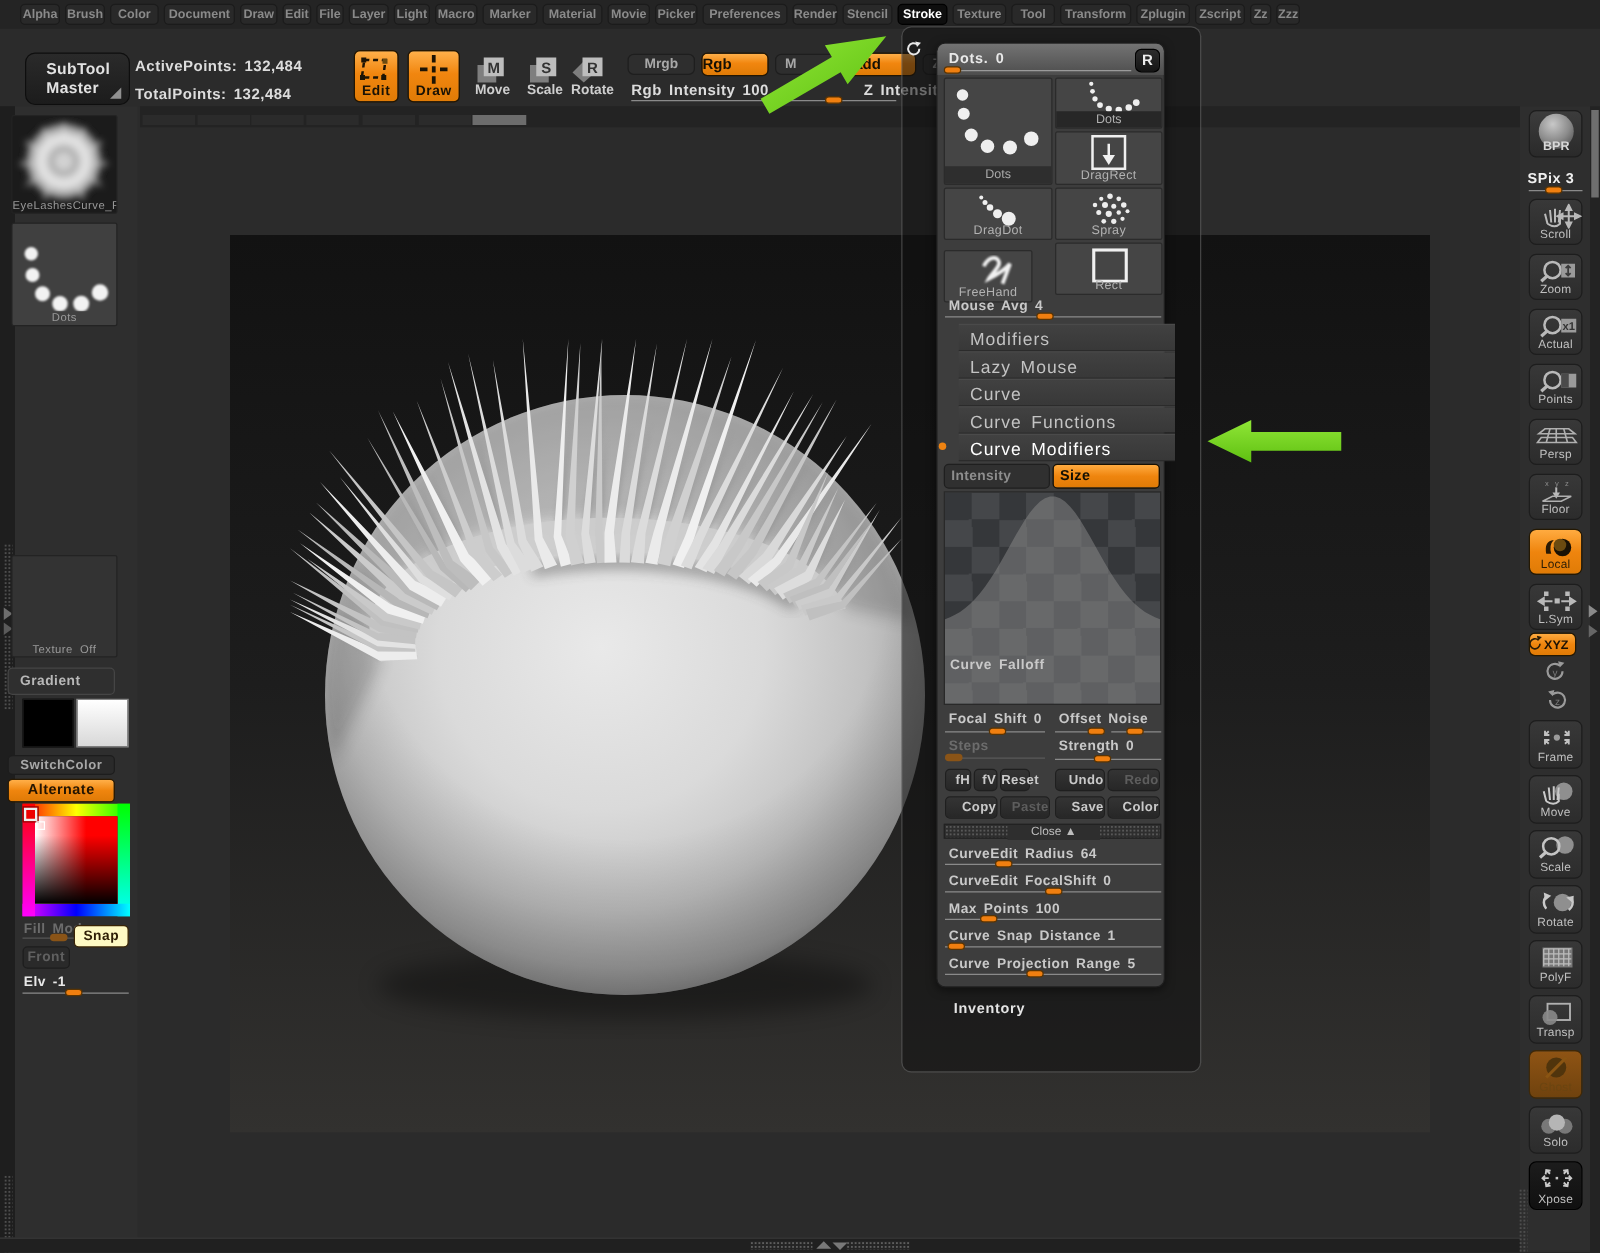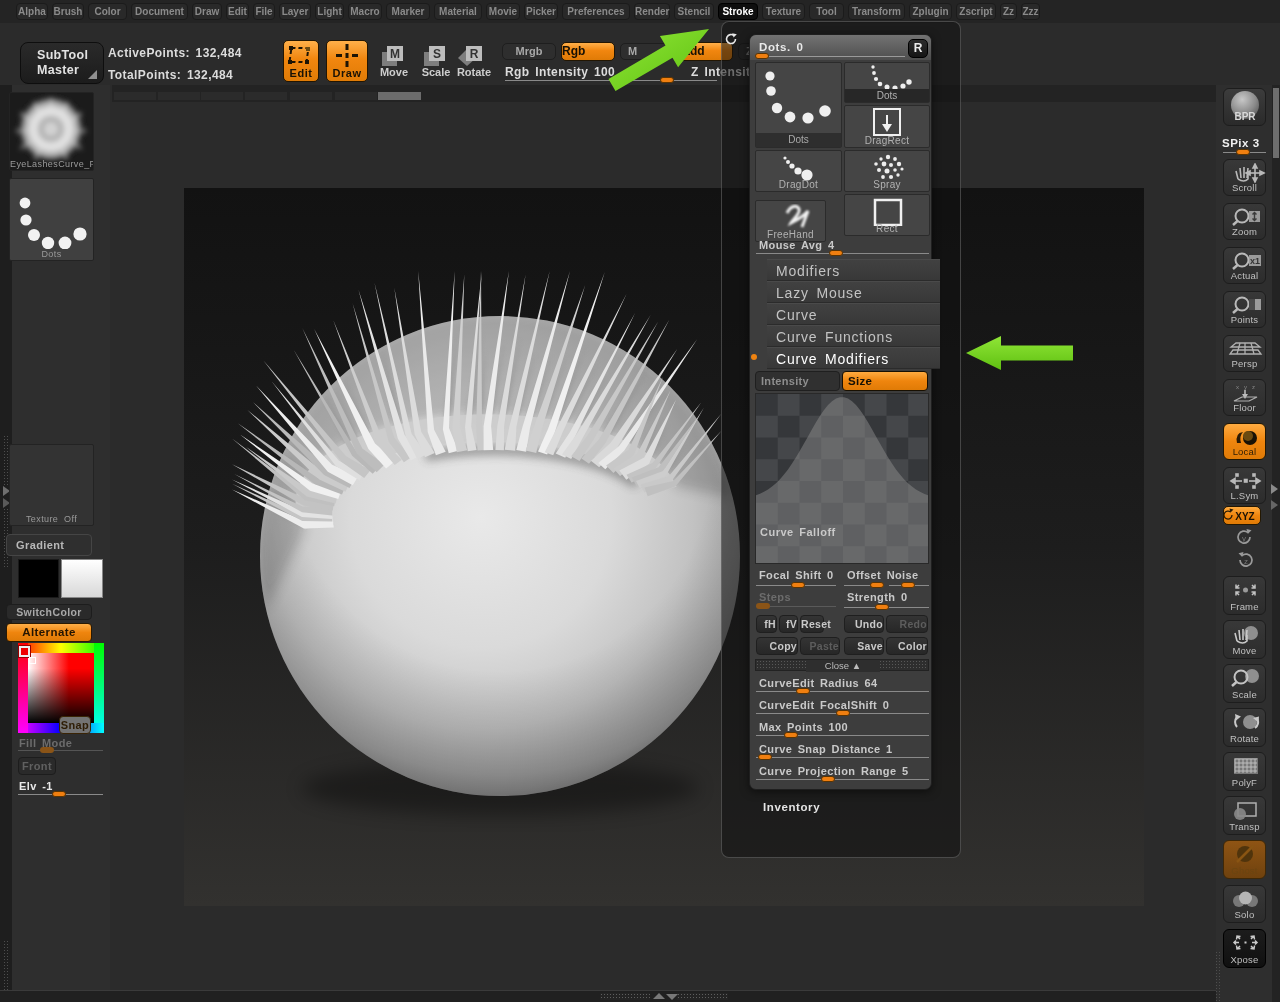--- a/index.html
+++ b/index.html
@@ -220,21 +220,21 @@
 <div class="ab" style="left:18px;top:723px;width:86px;height:10px;background:linear-gradient(to right,#f0f,#00f 50%,#0ff)"></div>
 <div class="ab" style="left:18px;top:643px;width:10px;height:90px;background:linear-gradient(#f00,#f0f)"></div>
 <div class="ab" style="left:28px;top:653px;width:66px;height:70px;background:linear-gradient(to right,#fff,#f00 62%);"></div>
 <div class="ab" style="left:28px;top:653px;width:66px;height:70px;background:linear-gradient(to bottom,rgba(0,0,0,0) 22%,#000);"></div>
 <div class="ab" style="left:19px;top:646px;width:11px;height:11px;background:#e00;border:2px solid #eee;outline:1px solid #900"></div>
 <div class="ab" style="left:29px;top:657px;width:7px;height:7px;border:1px solid #fff"></div>
 <div class="plab dim" style="left:19px;top:737px">Fill Mode</div>
 <div class="track" style="left:18px;top:750px;width:85px;background:#555"></div>
 <div class="hdim" style="left:40px;top:747px"></div>
 <div class="lbtn" style="left:18px;top:757px;width:38px;height:18px;line-height:16px;color:#606060">Front</div>
-<div class="lbtn" style="left:59px;top:716px;width:32px;height:18px;line-height:16px;background:#737373;border-color:#3a2405;color:#2e1d05">Snap</div>
+<div class="lbtn" style="left:59px;top:740px;width:44px;height:18px;line-height:16px;background:#fef9c3;border-color:#3a2405;color:#2e1d05">Snap</div>
 <div class="plab" style="left:19px;top:780px;color:#e8e8e8">Elv -1</div>
 <div class="track" style="left:18px;top:794px;width:85px"></div>
 <div class="hand" style="left:52px;top:791px"></div>
 
 <div id="vp"></div>
 <svg width="960" height="718" viewBox="184 188 960 718" style="position:absolute;left:184px;top:188px">
 <defs>
 <linearGradient id="cbg" x1="0" y1="0" x2="0" y2="1">
 <stop offset="0" stop-color="#121212"></stop>
           <stop offset="0.5" stop-color="#1d1d1d"></stop>

